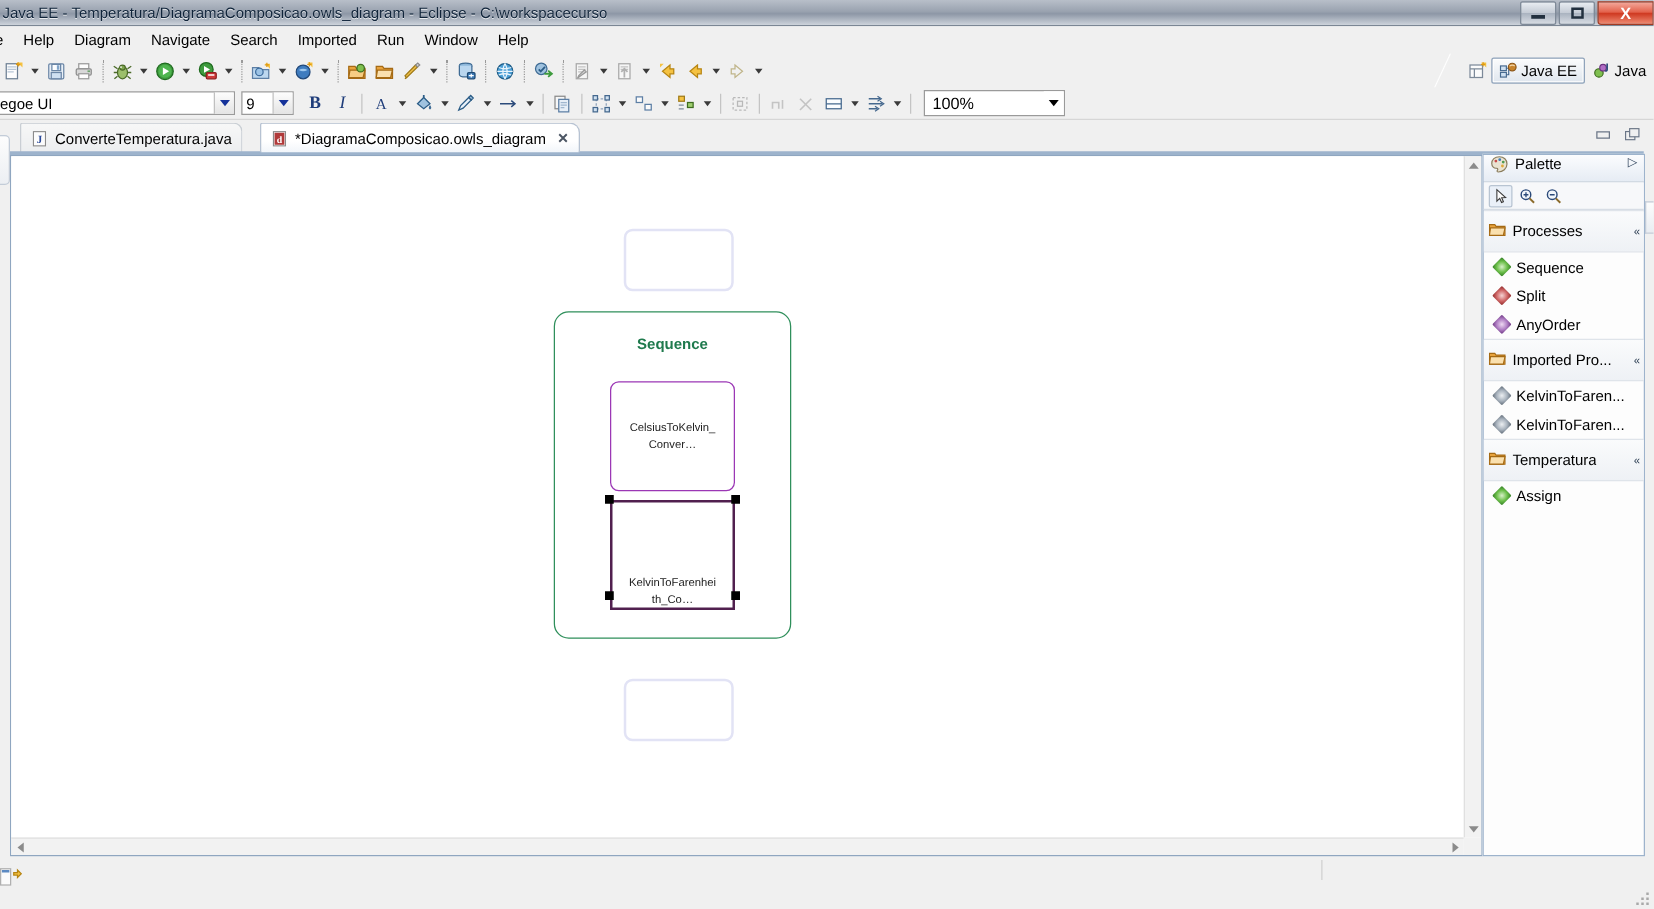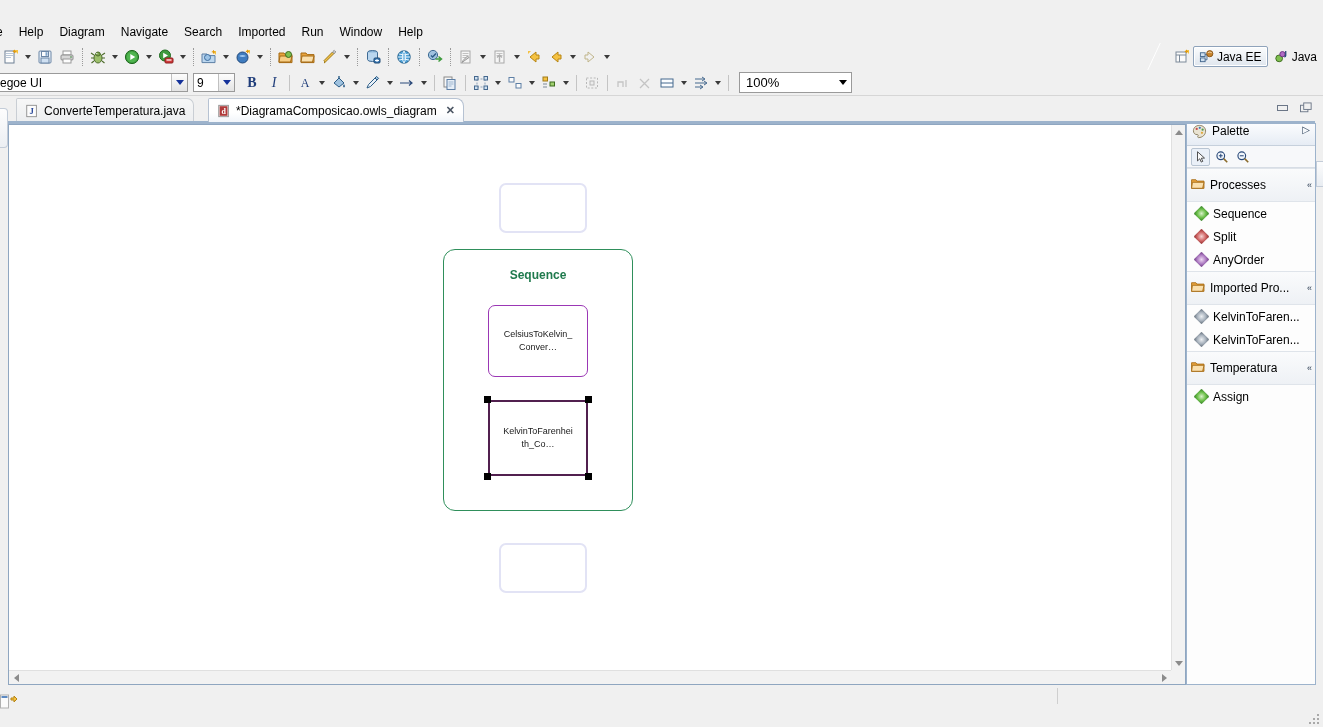--- a/index.html
+++ b/index.html
@@ -311,20 +311,32 @@
   }
   .grip i {
     position: absolute; width: 2px; height: 2px; background: #a9a9a9;
   }
 </style>
 </head>
 <body>
 
 <div id="app">
 
+  <div class="titlebar">
+    <div class="title-text">Java EE - Temperatura/DiagramaComposicao.owls_diagram - Eclipse - C:\workspacecurso</div>
+    <div class="win-btns">
+      <div class="win-btn">
+          <i class="glyph-min"></i>
+        </div>
+      <div class="win-btn">
+          <i class="glyph-max"></i>
+        </div>
+      <div class="win-btn close">X</div>
+    </div>
+  </div>
 
   <div class="menubar">
     <div class="menu-item">e</div>
     <div class="menu-item">Help</div>
     <div class="menu-item">Diagram</div>
     <div class="menu-item">Navigate</div>
     <div class="menu-item">Search</div>
     <div class="menu-item">Imported</div>
     <div class="menu-item">Run</div>
     <div class="menu-item">Window</div>
@@ -688,26 +700,26 @@
 
     <div class="canvas-wrap">
       <div class="canvas">
 
         <div class="node-empty" style="left:490px; top:58px; width:88px; height:50px;"></div>
 
         <div class="node-seq" style="left:434px; top:124px; width:190px; height:262px;">
           <div class="seq-label">Sequence</div>
         </div>
 
-        <div class="node-proc" style="left:479px; top:180px; width:100px; height:72px;">
+        <div class="node-proc" style="left:479px; top:180px; width:100px; height:88px;">
           <div class="lbl">CelsiusToKelvin_Conver…</div>
         </div>
 
         <div style="position:absolute; left:479px; top:275px; width:100px; height:76px;">
-          <div class="node-sel" style="left:0; top:0; width:100px; height:76px;">
+          <div class="node-sel" style="left:0; top:0; width:100px; height:88px;align-items:flex-end;">
             <div class="lbl">KelvinToFarenheith_Co…</div>
           </div>
           <i class="handle" style="left:-4px; top:-4px;"></i>
           <i class="handle" style="left:97px; top:-4px;"></i>
           <i class="handle" style="left:-4px; top:73px;"></i>
           <i class="handle" style="left:97px; top:73px;"></i>
         </div>
 
         <div class="node-empty" style="left:490px; top:418px; width:88px; height:50px;"></div>
       </div>

